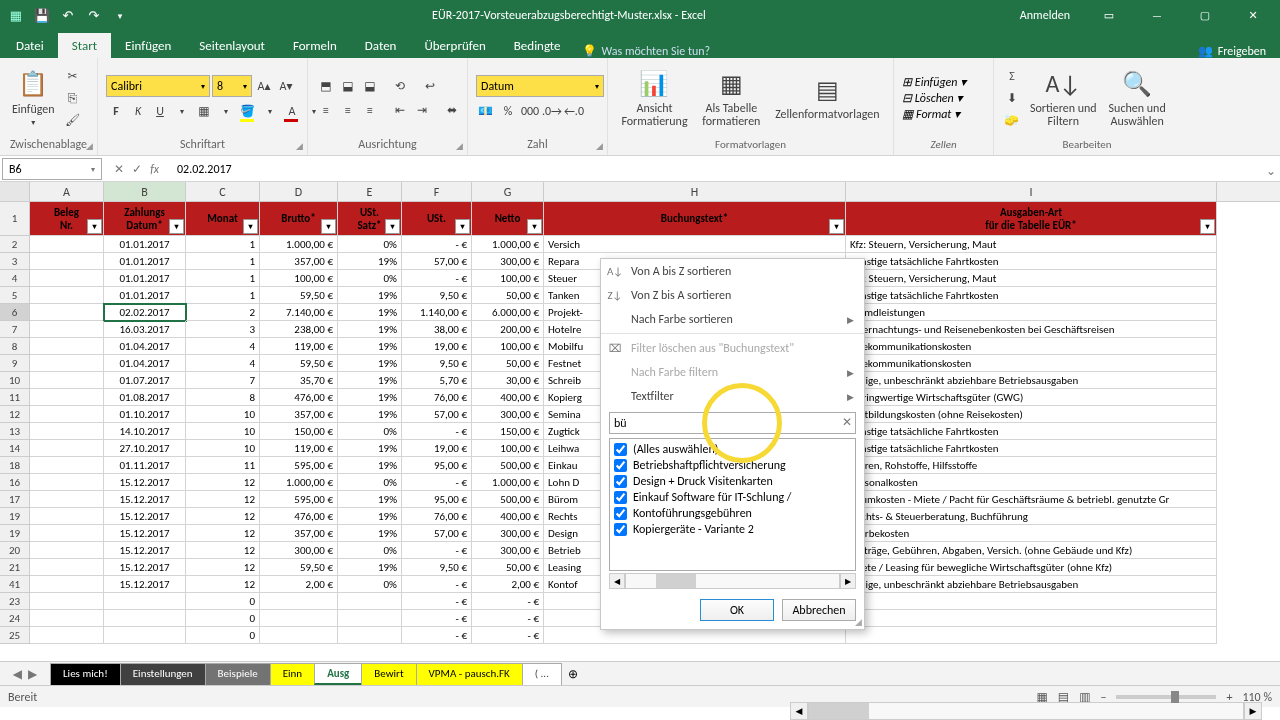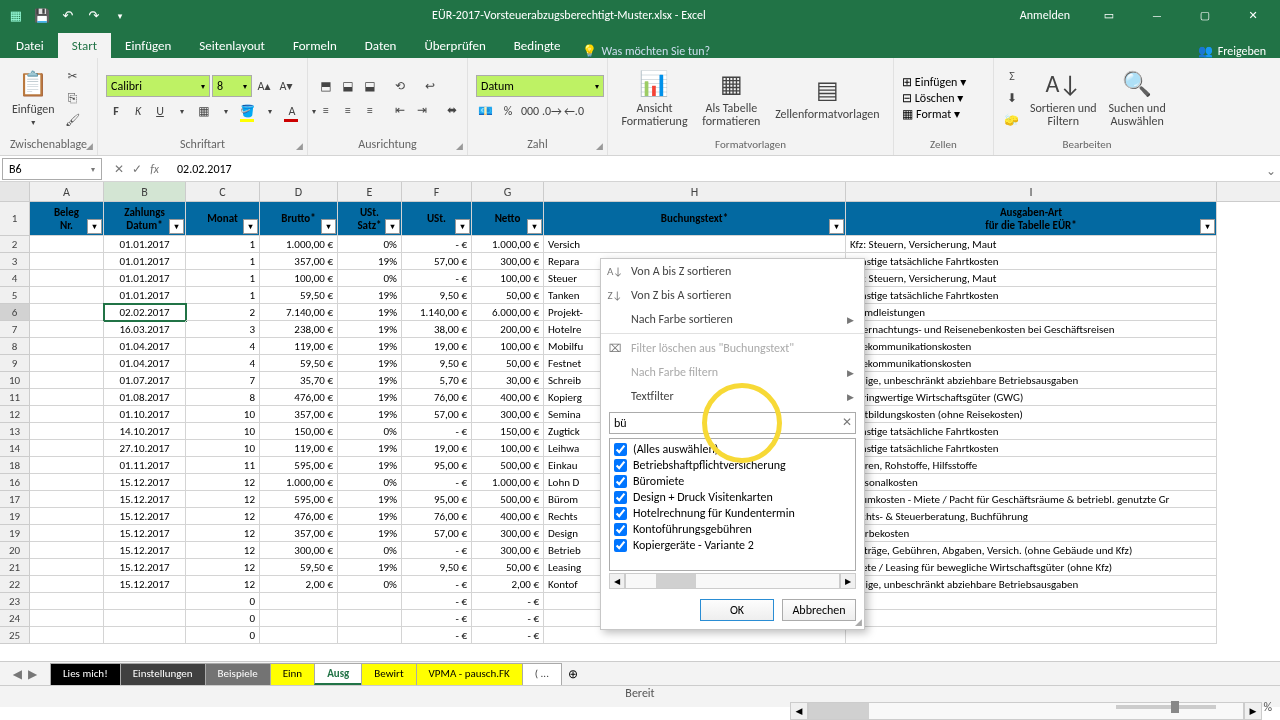--- a/index.html
+++ b/index.html
@@ -18,49 +18,49 @@
 .ribbon{height:98px;background:#f3f3f3;border-bottom:1px solid #d4d4d4;display:flex;}
 .group{border-right:1px solid #e1e1e1;padding:2px 8px;display:flex;flex-direction:column;}
 .group-body{flex:1;display:flex;align-items:center;gap:4px;}
 .group-label{text-align:center;font-size:11px;color:#666;padding:2px 0;position:relative;}
 .group-label .dlg{position:absolute;right:-4px;bottom:2px;font-size:9px;color:#999;}
 .rbtn{display:flex;flex-direction:column;align-items:center;gap:2px;padding:2px 4px;font-size:11px;color:#444;line-height:1.1;text-align:center;}
 .rbtn .ico{width:20px;height:20px;display:flex;align-items:center;justify-content:center;font-size:16px;}
 .rbtn-lg .ico{width:32px;height:32px;font-size:24px;}
 .font-box{display:flex;flex-direction:column;gap:4px;}
 .font-row{display:flex;gap:2px;align-items:center;}
-.combo{height:22px;border:1px solid #ababab;background:#bef264;padding:0 4px;font-size:12px;display:flex;align-items:center;}
+.combo{height:22px;border:1px solid #ababab;background:#fde047;padding:0 4px;font-size:12px;display:flex;align-items:center;}
 .small-btn{width:20px;height:20px;display:flex;align-items:center;justify-content:center;color:#444;font-size:12px;}
 .namebox-row{height:26px;border-bottom:1px solid #d4d4d4;display:flex;align-items:center;background:#fff;}
 .namebox{width:100px;height:22px;border:1px solid #ababab;margin:0 2px;padding:0 6px;display:flex;align-items:center;justify-content:space-between;}
 .fx-btns{display:flex;gap:8px;padding:0 10px;color:#777;}
 .formula-bar{flex:1;padding:0 8px;position:relative;}
 .formula-bar .expand{position:absolute;right:4px;top:2px;color:#777;}
 .grid-area{position:relative;height:479px;overflow:hidden;}
 .col-headers{display:flex;height:20px;background:#f0f0f0;border-bottom:1px solid #ccc;position:relative;}
 .sel-all{width:30px;border-right:1px solid #ccc;background:#e6e6e6;}
 .ch{border-right:1px solid #ccc;text-align:center;line-height:20px;color:#444;font-size:12px;}
 .rows{position:relative;}
 .row{display:flex;height:17px;}
 .rh{width:30px;background:#f0f0f0;border-right:1px solid #ccc;border-bottom:1px solid #ccc;text-align:center;line-height:17px;color:#444;font-size:11px;}
 .cell{border-right:1px solid #d4d4d4;border-bottom:1px solid #d4d4d4;padding:0 4px;line-height:17px;font-size:11px;white-space:nowrap;overflow:hidden;}
-.hdr-row .cell{background:#0369a1;font-weight:bold;text-align:center;position:relative;}
+.hdr-row .cell{background:#b91c1c;font-weight:bold;text-align:center;position:relative;}
 .hdr-row{height:34px;}
 .hdr-row .cell{line-height:1.1;padding-top:2px;display:flex;align-items:center;justify-content:center;}
 .hdr-row .rh{line-height:34px;height:34px;}
 .filter-btn{position:absolute;right:1px;bottom:1px;width:15px;height:15px;background:#fff;border:1px solid #999;font-size:8px;display:flex;align-items:center;justify-content:center;}
 .num{text-align:right;}
 .ctr{text-align:center;}
 .sel-row .rh{background:#d2d2d2;}
 .active-cell{outline:2px solid #217346;outline-offset:-1px;}
 .colB-hl{background:#d3e5d3;}
 .sheet-tabs{height:24px;background:#f3f3f3;border-top:1px solid #ccc;display:flex;align-items:center;}
 .st-nav{width:50px;display:flex;justify-content:center;gap:6px;color:#777;}
 .stab{padding:3px 12px;border:1px solid #aaa;border-bottom:none;font-size:11px;margin-right:-1px;}
-.statusbar{height:22px;background:#f3f3f3;border-top:1px solid #ccc;display:flex;align-items:center;padding:0 8px;font-size:11px;color:#555;flex-direction:column;}
+.statusbar{height:22px;background:#f3f3f3;border-top:1px solid #ccc;display:flex;align-items:center;padding:0 8px;font-size:11px;color:#555;}
 .statusbar .right{margin-left:auto;display:flex;align-items:center;gap:10px;}
 .zoom-slider{width:100px;height:4px;background:#ccc;position:relative;}
 .zoom-slider .thumb{position:absolute;width:8px;height:12px;background:#888;top:-4px;left:55px;}
 
 .filter-menu{position:absolute;left:600px;top:258px;width:265px;background:#fff;border:1px solid #c7c7c7;box-shadow:3px 3px 8px rgba(0,0,0,0.25);z-index:100;font-size:12px;}
 .fm-item{padding:5px 10px 5px 30px;display:flex;align-items:center;gap:8px;position:relative;color:#444;}
 .fm-item .ico{position:absolute;left:6px;width:16px;text-align:center;color:#777;font-size:11px;}
 .fm-item.disabled{color:#aaa;}
 .fm-item .arrow{margin-left:auto;color:#777;font-size:9px;}
 .fm-sep{height:1px;background:#e1e1e1;margin:2px 0;}
@@ -231,21 +231,21 @@
           <span style="white-space:pre;">Als Tabelle
 formatieren</span>
         </div>
       <div class="rbtn rbtn-lg">
           <div class="ico">▤</div>
           <span>Zellenformatvorlagen</span>
         </div>
     </div>
     <div class="group-label">Formatvorlagen</div>
   </div>
-  <div class="group" style="width:100px;">
+  <div class="group" style="width:100px;font-style:italic;">
     <div class="group-body">
         <div style="display:flex;flex-direction:column;gap:2px;font-size:11px;">
       <div>⊞ <span>Einfügen</span> ▾</div>
       <div>⊟ <span>Löschen</span> ▾</div>
       <div>▦ <span>Format</span> ▾</div>
     </div>
       </div>
     <div class="group-label">Zellen</div>
   </div>
   <div class="group" style="width:186px;border-right:none;">
@@ -543,21 +543,21 @@
         <div class="cell ctr" style="width:82px">15.12.2017</div>
         <div class="cell num" style="width:74px">12</div>
         <div class="cell num" style="width:78px">59,50 €</div>
         <div class="cell num" style="width:64px">19%</div>
         <div class="cell num" style="width:70px">9,50 €</div>
         <div class="cell num" style="width:72px">50,00 €</div>
         <div class="cell" style="width:302px">Leasing</div>
         <div class="cell" style="width:371px">Miete / Leasing für bewegliche Wirtschaftsgüter (ohne Kfz)</div>
       </div>
       <div class="row">
-        <div class="rh">22</div>
+        <div class="rh">41</div>
         <div class="cell num" style="width:74px"></div>
         <div class="cell ctr" style="width:82px">15.12.2017</div>
         <div class="cell num" style="width:74px">12</div>
         <div class="cell num" style="width:78px">2,00 €</div>
         <div class="cell num" style="width:64px">0%</div>
         <div class="cell num" style="width:70px">-   €</div>
         <div class="cell num" style="width:72px">2,00 €</div>
         <div class="cell" style="width:302px">Kontof</div>
         <div class="cell" style="width:371px">übrige, unbeschränkt abziehbare Betriebsausgaben</div>
       </div>
@@ -671,29 +671,25 @@
       <div class="fm-tree-item">
         <input type="checkbox" checked="" style="">
         <span>(Alles auswählen)</span>
       </div>
       <div class="fm-tree-item">
         <input type="checkbox" checked="" style="">
         <span>Betriebshaftpflichtversicherung</span>
       </div>
       <div class="fm-tree-item">
         <input type="checkbox" checked="" style="">
-        <span>Büromiete</span>
+        <span>Design + Druck Visitenkarten</span>
       </div>
       <div class="fm-tree-item">
         <input type="checkbox" checked="" style="">
-        <span>Design + Druck Visitenkarten</span>
-      </div>
-      <div class="fm-tree-item">
-        <input type="checkbox" checked="" style="">
-        <span>Hotelrechnung für Kundentermin</span>
+        <span>Einkauf Software für IT-Schlung /</span>
       </div>
       <div class="fm-tree-item">
         <input type="checkbox" checked="" style="">
         <span>Kontoführungsgebühren</span>
       </div>
       <div class="fm-tree-item">
         <input type="checkbox" checked="" style="">
         <span>Kopiergeräte - Variante 2</span>
       </div>
     </div>

